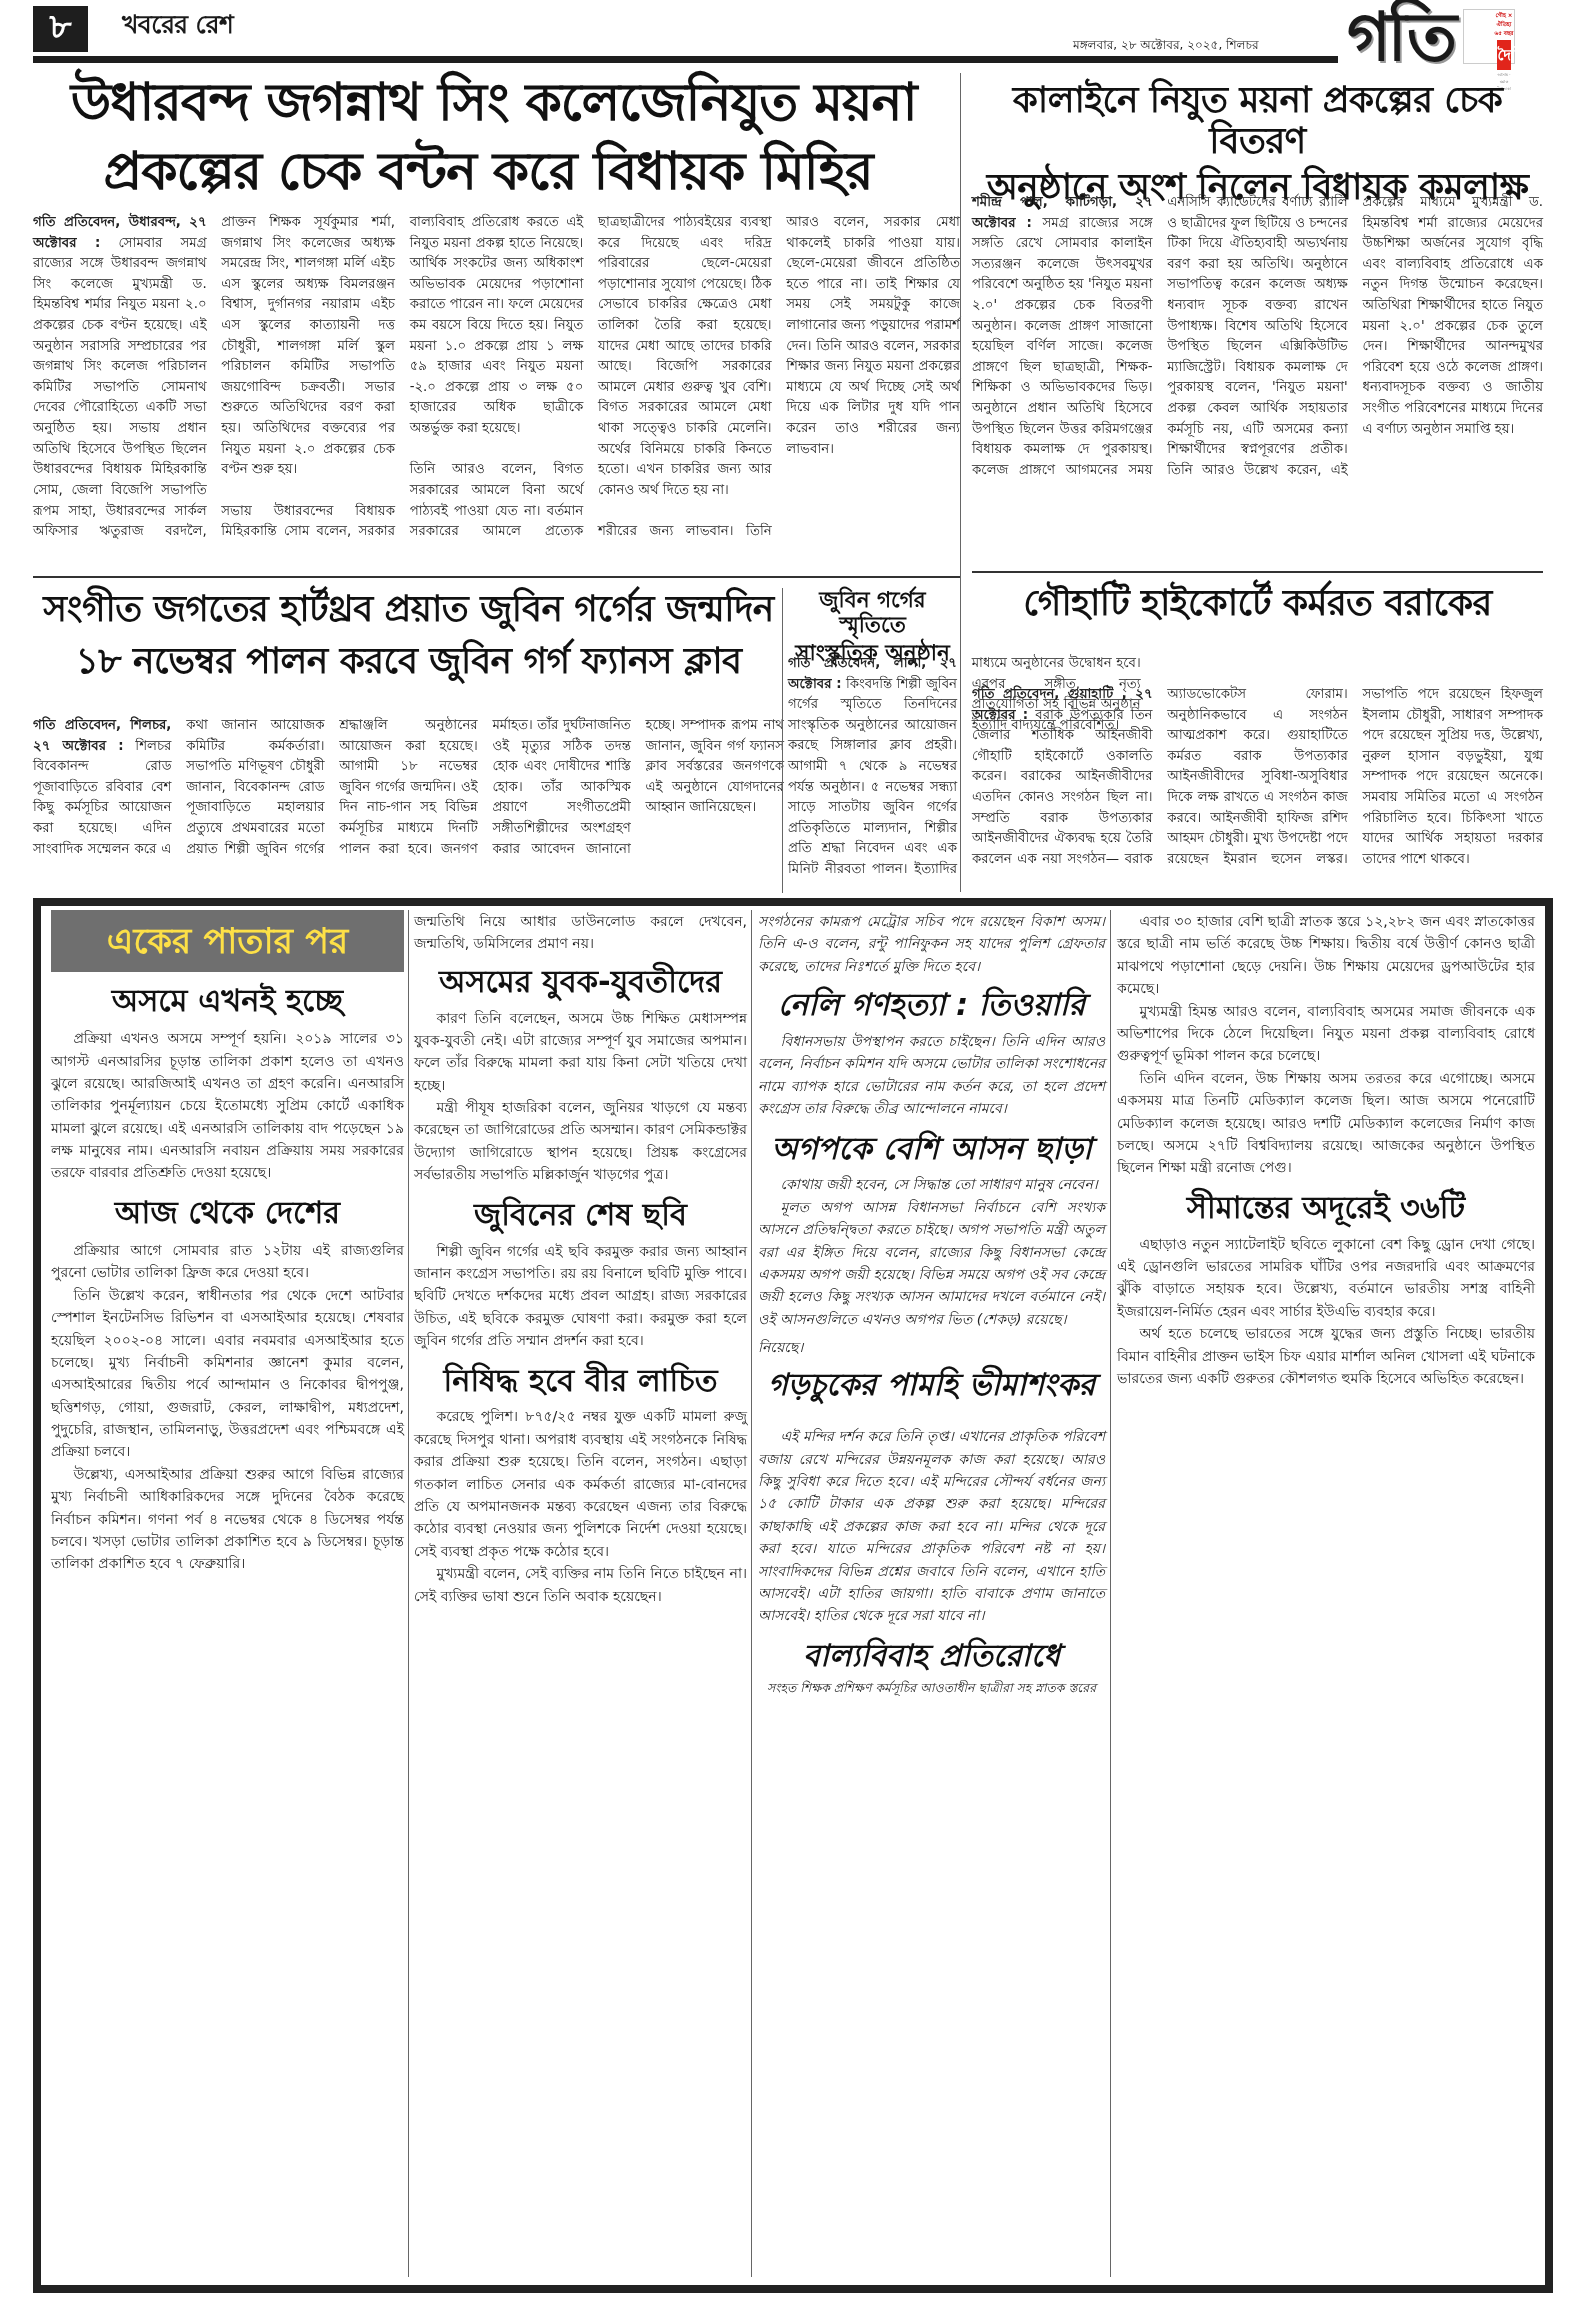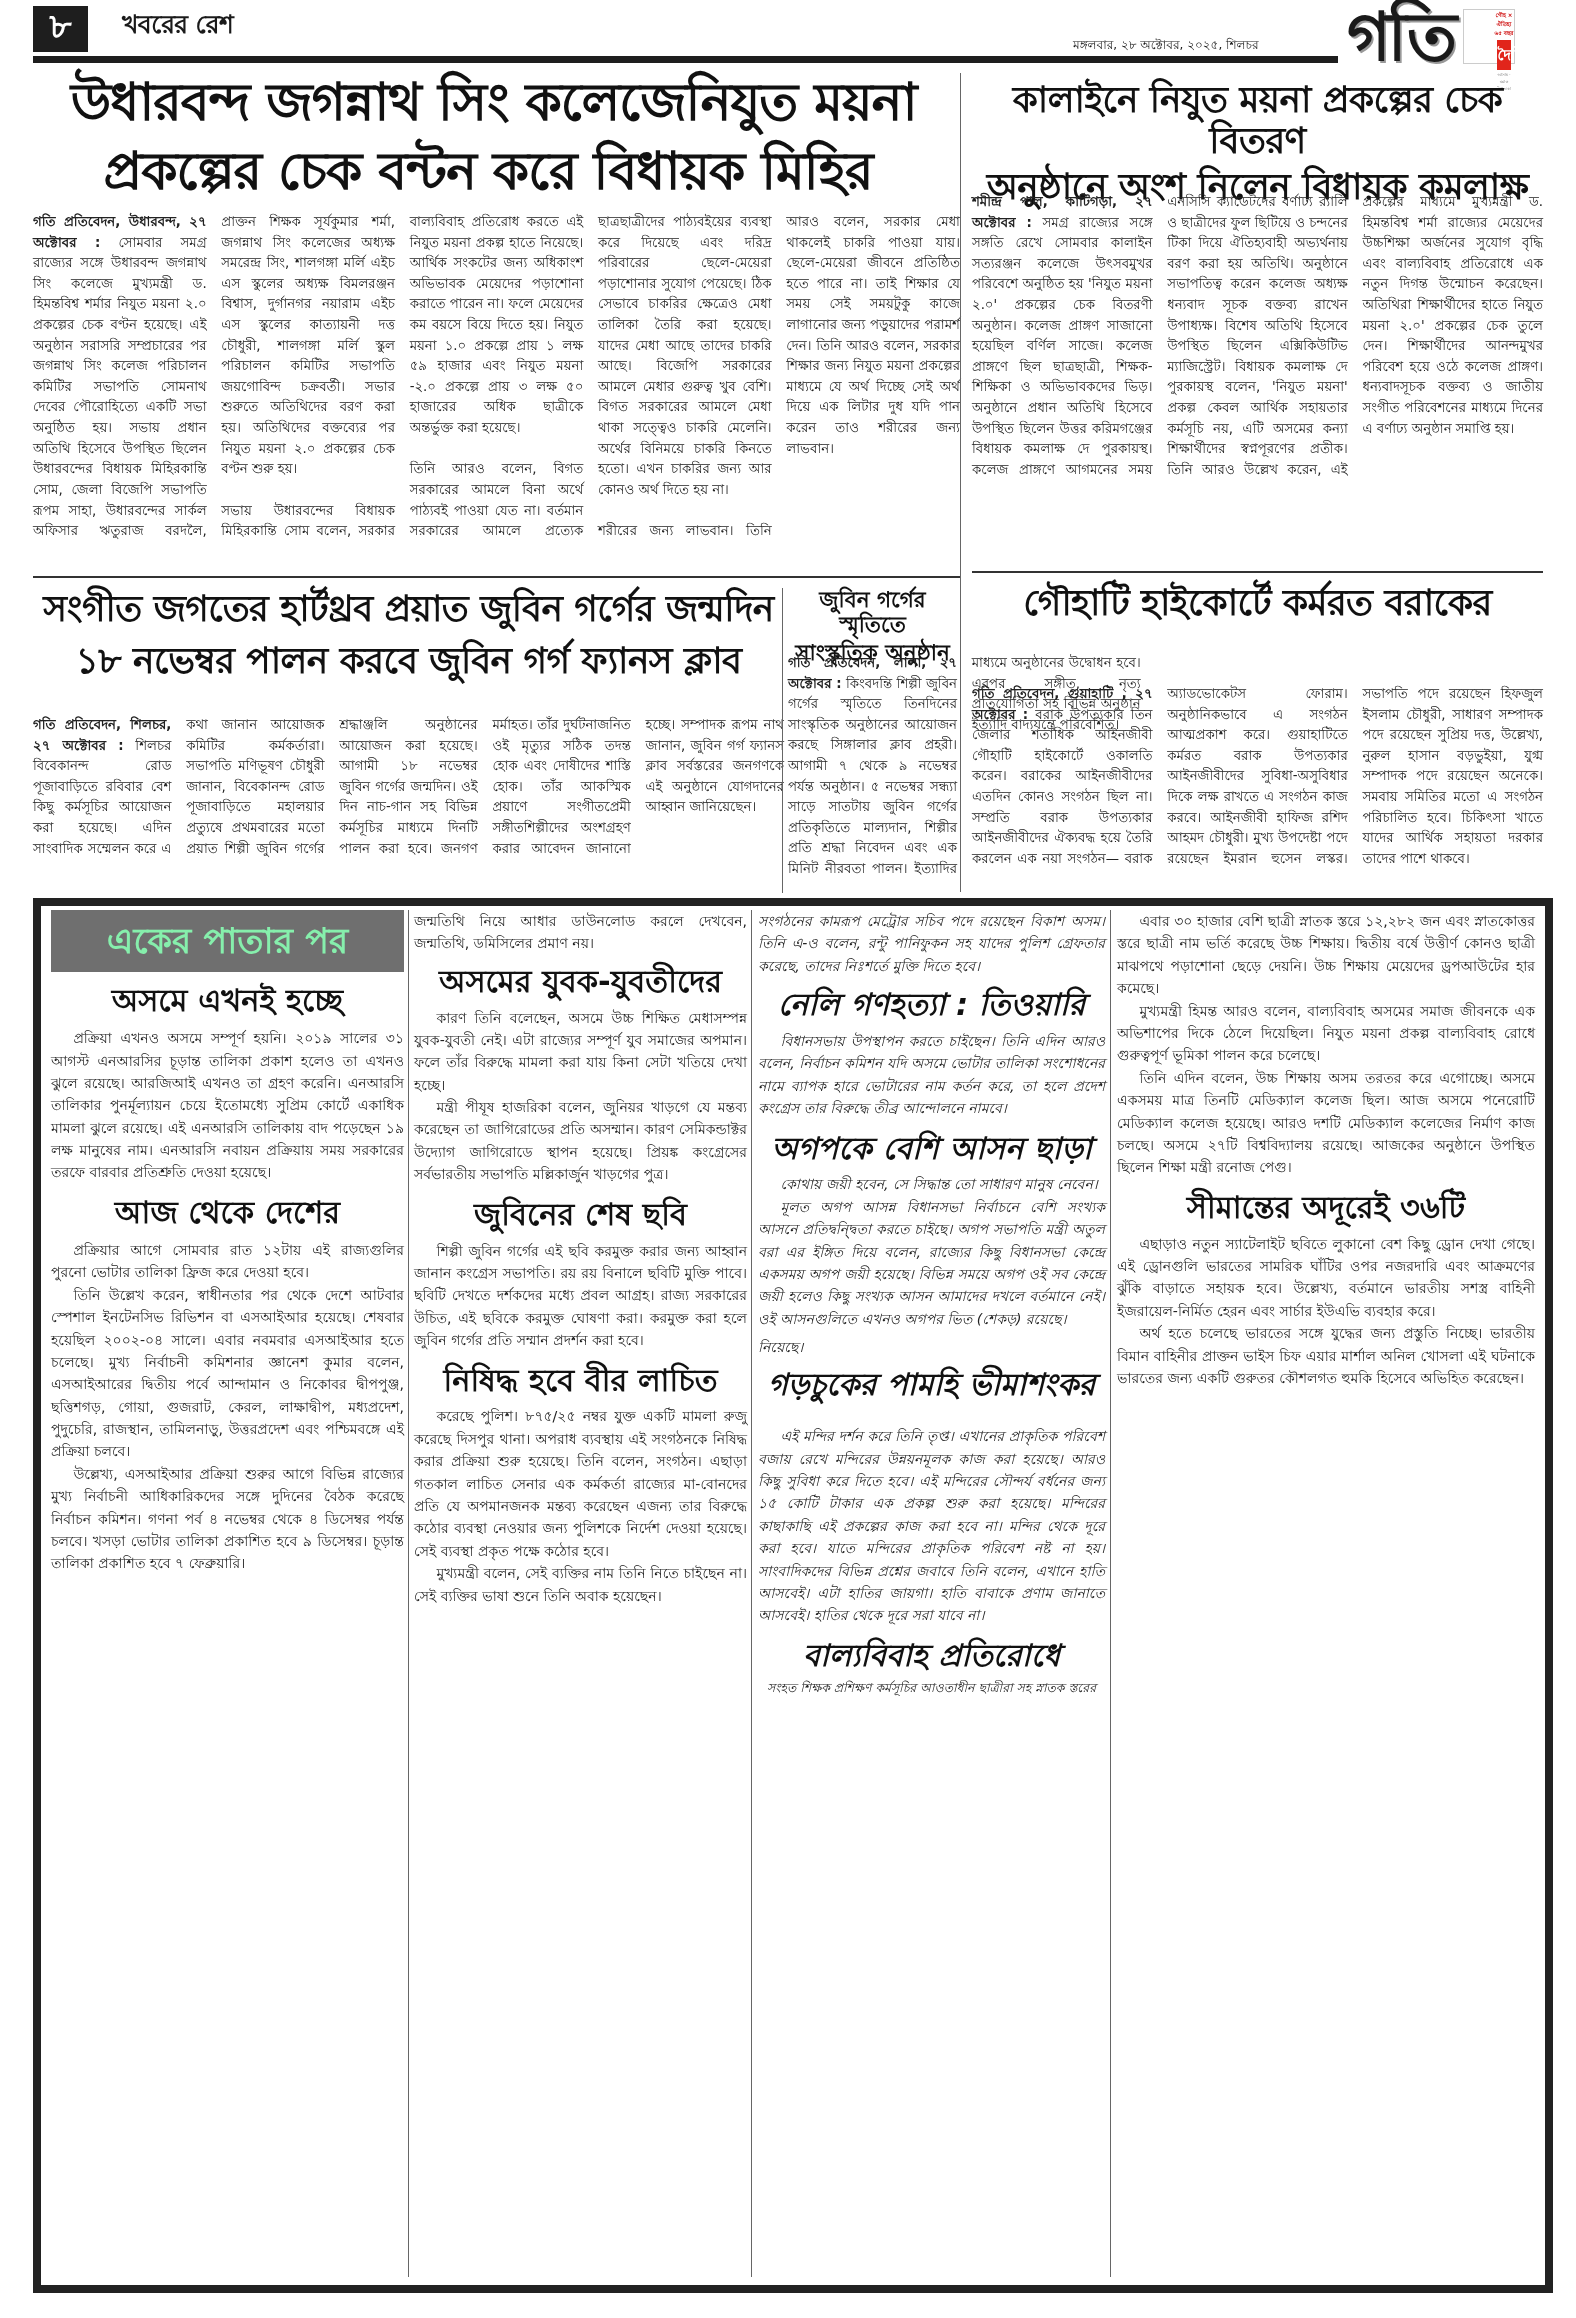--- a/index.html
+++ b/index.html
@@ -17,21 +17,21 @@
   .logo-badge .bottom { font-size: 4px; text-align: center; color: #555; }
 
   .hl { font-weight: bold; line-height: 1.15; color: #111; text-align: center; }
   .hl-xl { font-size: 52px; letter-spacing: -1.1px; }
   .hl-l  { font-size: 36px; letter-spacing: -0.6px; }
   .hl-s  { font-size: 21.5px; }
   .body-cols { column-gap: 14.7px; font-size: 13.3px; line-height: 1.55; text-align: justify; color: #222; }
   .body-cols .byline { font-weight: bold; }
   .hrule { height: 1.7px; background: #333; }
   .box { border: 8px solid #222; border-top-width: 8px; }
-  .banner { background: #6f6f6f; color: #86efac; font-size: 35px; font-weight: bold; text-align: center; line-height: 62px; }
+  .banner { background: #6f6f6f; color: #fde047; font-size: 35px; font-weight: bold; text-align: center; line-height: 62px; }
   .hl-inbox { font-weight: bold; text-align: center; font-size: 30.5px; line-height: 1.25; color: #111; }
   .para { font-size: 14px; line-height: 1.6; text-align: justify; text-indent: 1.6em; color: #222; }
   .para.noindent { text-indent: 0; }
   .vline { width: 1.1px; background: #666; }
 </style>
 </head>
 <body>
 
 <div class="abs pagenum">৮</div>
 <div class="abs section-title">খবরের রেশ</div>

